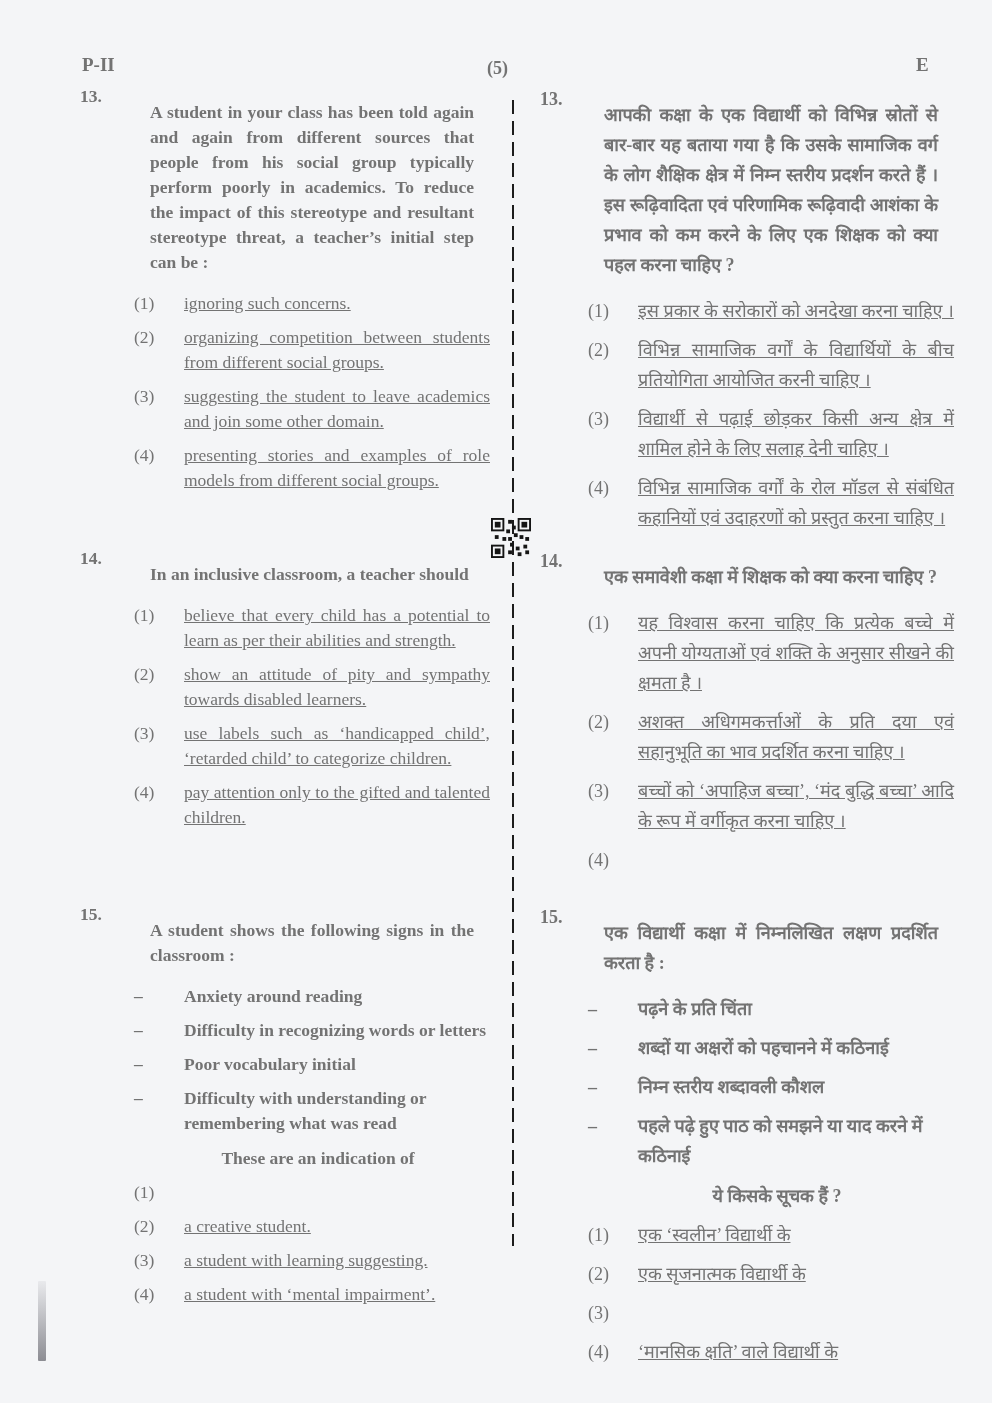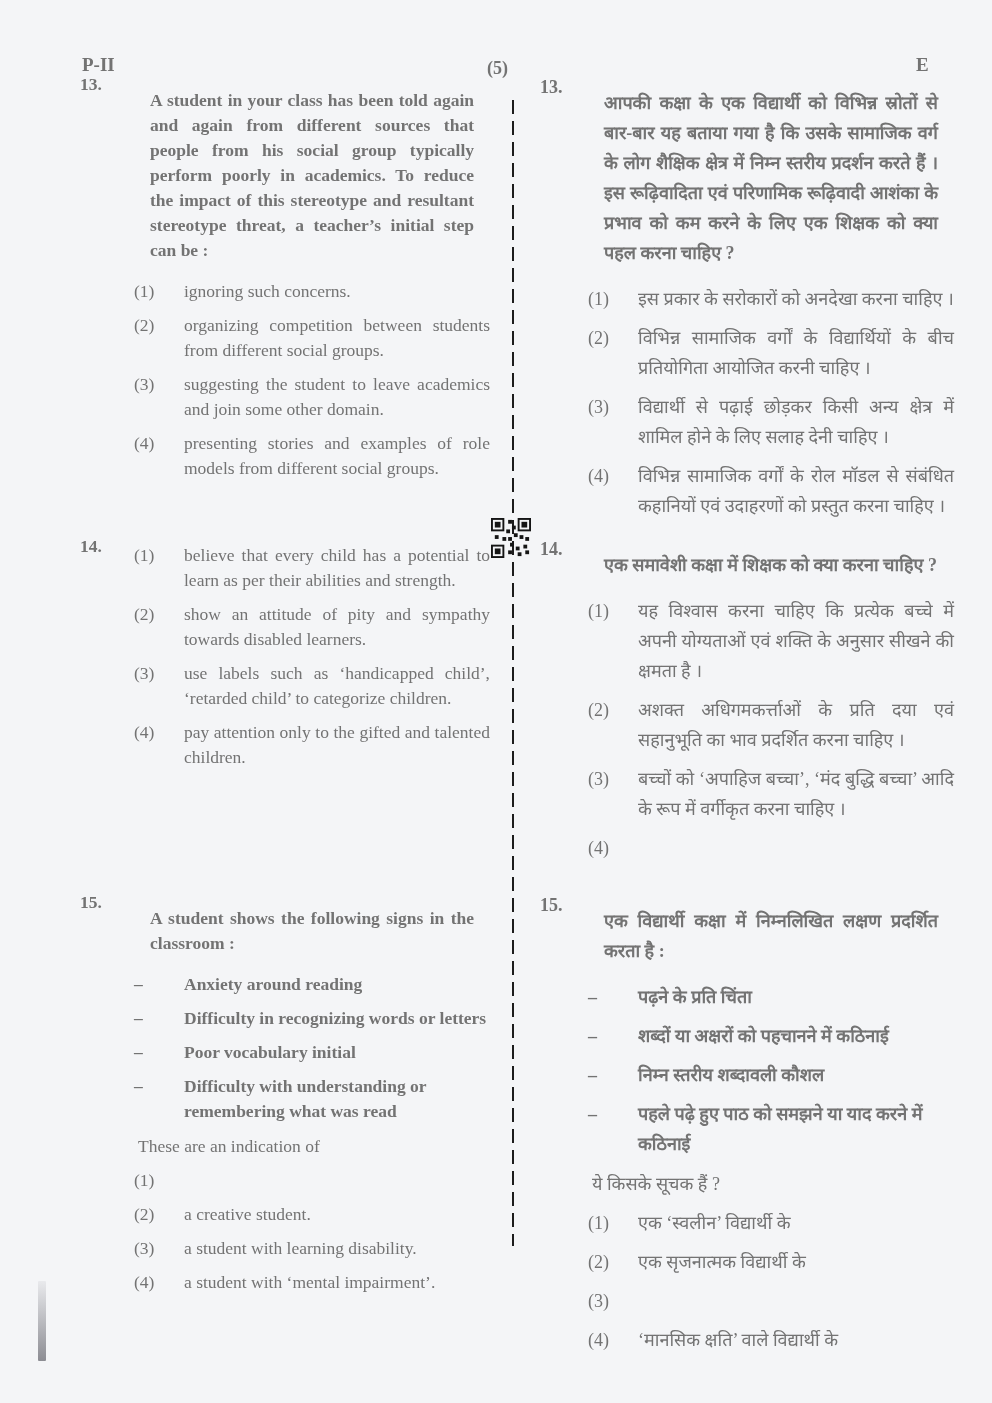--- a/index.html
+++ b/index.html
@@ -27,37 +27,37 @@
   .qr{position:absolute;left:491px;top:514px;width:40px;height:48px;}
 
   
   .artifact{
     position:absolute;left:38px;top:1281px;width:8px;height:80px;
     background:linear-gradient(to bottom,rgba(150,150,160,0.12),rgba(55,55,65,0.55));
     border-radius:1px;
   }
 
   
-  .col{position:absolute;top:72px;}
+  .col{position:absolute;top:84px;}
   .col-en{left:80px;width:410px;font-size:17.5px;line-height:25px;}
   .col-hi{left:540px;width:414px;font-size:18px;line-height:30px;font-family:"Liberation Serif","DejaVu Serif",serif;}
 
   .q{display:flex;align-items:flex-start;}
   .qa{min-height:462px;}
   .qb{min-height:356px;justify-content:center;}
   .q-num{flex:none;font-weight:bold;}
   .col-en .q-num{width:54px;}
   .col-hi .q-num{width:48px;}
   .q-body{flex:1;min-width:0;}
   .stem{margin:16px;font-weight:bold;text-align:justify;}
-  .post-stem{margin:10px 0 0 4px;font-weight:normal;}
+  .post-stem{margin:10px 0 0 12px;font-weight:bold;text-align:center;}
   .opts{margin-top:7px;}
   .opt,.li-row{display:flex;margin-top:9px;}
   .opt-label{flex:none;width:50px;}
-  .opt-text{flex:1;text-align:justify;}
+  .opt-text{flex:1;text-align:justify;text-decoration:underline;}
   .li-row{font-weight:bold;}
   .li-dash{flex:none;width:50px;font-weight:bold;}
   .li-text{flex:1;}
 </style>
 </head>
 <body>
 
 <div class="page">
 
   <div class="hdr-left">P-II</div>
@@ -120,20 +120,21 @@
             <span class="opt-label">(4)</span>
             <span class="opt-text">presenting stories and examples of role models from different social groups.</span>
           </div>
         </div>
       </div>
     </section>
 
     <section class="q qb">
       <div class="q-num">14.</div>
       <div class="q-body">
+        <p class="stem">In an inclusive classroom, a teacher should</p>
         <div class="opts">
           <div class="opt">
             <span class="opt-label">(1)</span>
             <span class="opt-text">believe that every child has a potential to learn as per their abilities and strength.</span>
           </div>
           <div class="opt">
             <span class="opt-label">(2)</span>
             <span class="opt-text">show an attitude of pity and sympathy towards disabled learners.</span>
           </div>
           <div class="opt">
@@ -172,21 +173,21 @@
         <div class="opts">
           <div class="opt">
             <span class="opt-label">(1)</span>
           </div>
           <div class="opt">
             <span class="opt-label">(2)</span>
             <span class="opt-text">a creative student.</span>
           </div>
           <div class="opt">
             <span class="opt-label">(3)</span>
-            <span class="opt-text">a student with learning disability.</span>
+            <span class="opt-text">a student with learning suggesting.</span>
           </div>
           <div class="opt">
             <span class="opt-label">(4)</span>
             <span class="opt-text">a student with ‘mental impairment’.</span>
           </div>
         </div>
       </div>
     </section>
 
   </div>

